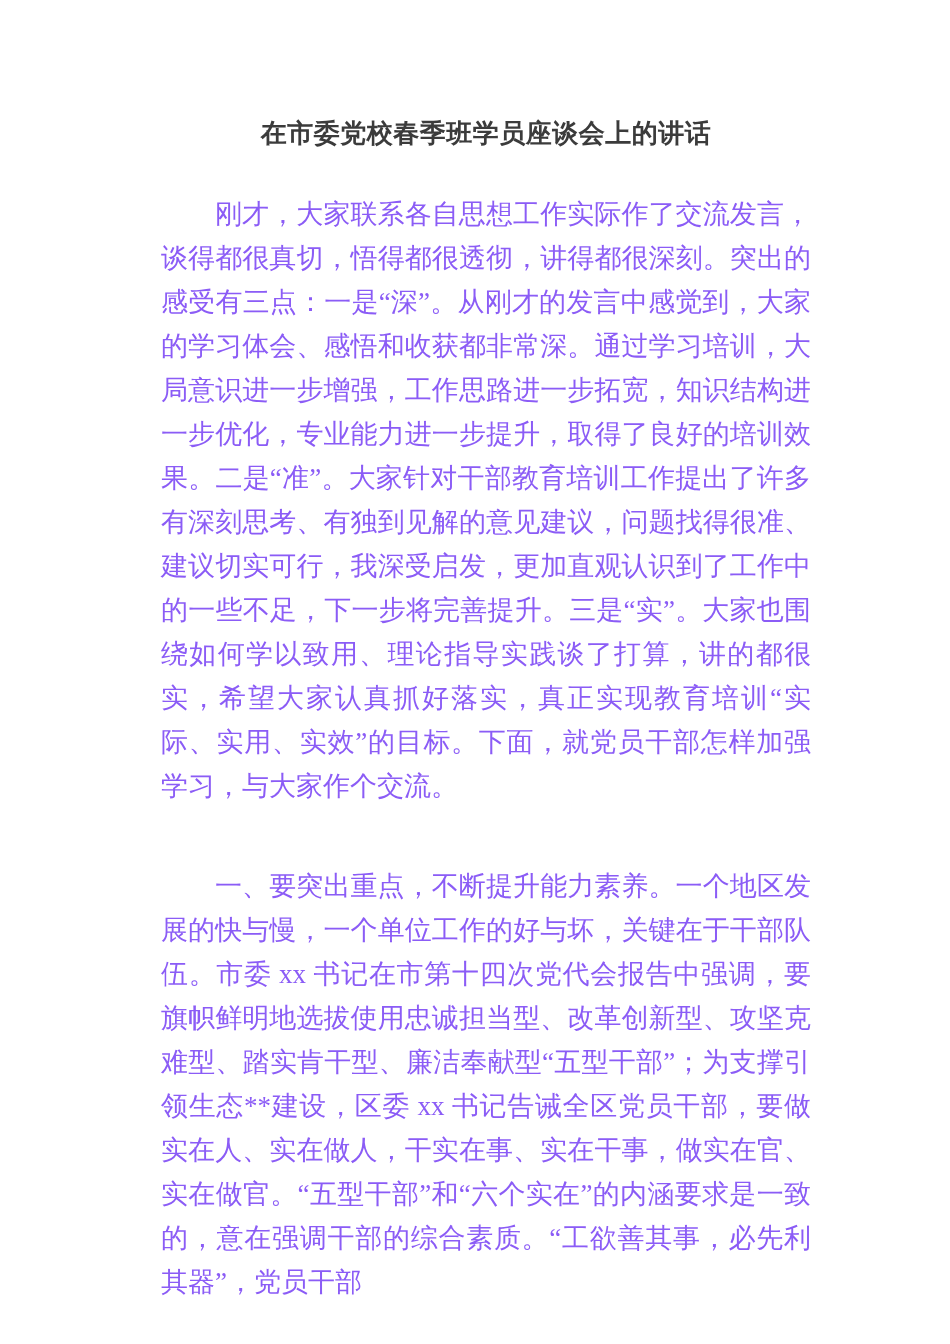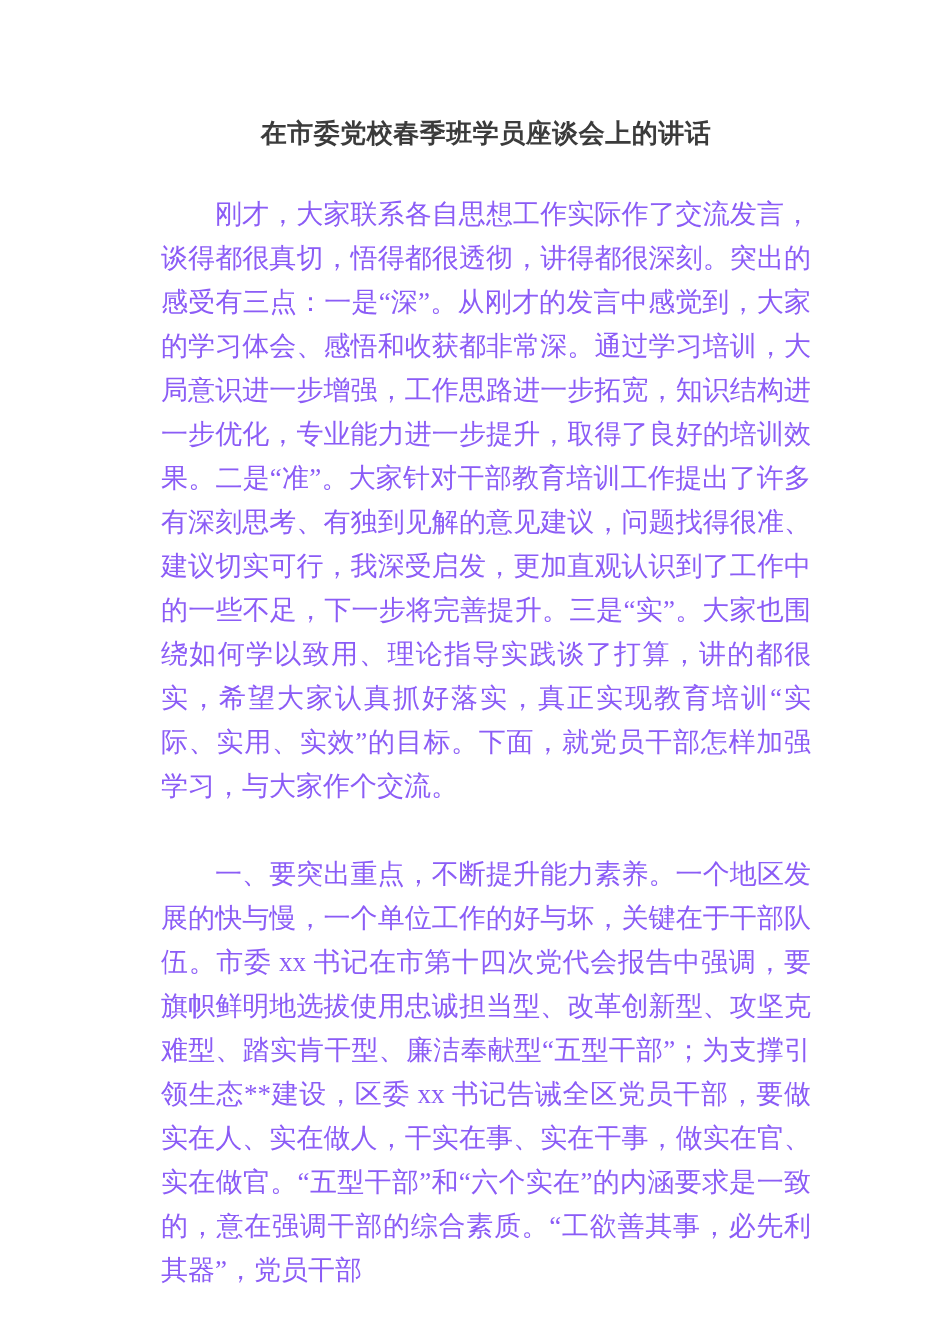--- a/index.html
+++ b/index.html
@@ -33,21 +33,21 @@
   .doc-para {
     margin: 0;
     font-size: 27px;
     line-height: 44px;
     color: #8b5cf6;
     text-align: justify;
     text-indent: 2em;
     line-break: strict;
   }
   .doc-para + .doc-para {
-    margin-top: 44px;
+    margin-top: 56px;
     font-family: Liberation Serif, serif;
   }
 </style>
 </head>
 <body>
 
 <div class="page">
   <div class="content">
     <h1 class="doc-title">在市委党校春季班学员座谈会上的讲话</h1>
     <p class="doc-para">刚才，大家联系各自思想工作实际作了交流发言，谈得都很真切，悟得都很透彻，讲得都很深刻。突出的感受有三点：一是“深”。从刚才的发言中感觉到，大家的学习体会、感悟和收获都非常深。通过学习培训，大局意识进一步增强，工作思路进一步拓宽，知识结构进一步优化，专业能力进一步提升，取得了良好的培训效果。二是“准”。大家针对干部教育培训工作提出了许多有深刻思考、有独到见解的意见建议，问题找得很准、建议切实可行，我深受启发，更加直观认识到了工作中的一些不足，下一步将完善提升。三是“实”。大家也围绕如何学以致用、理论指导实践谈了打算，讲的都很实，希望大家认真抓好落实，真正实现教育培训“实际、实用、实效”的目标。下面，就党员干部怎样加强学习，与大家作个交流。</p>

